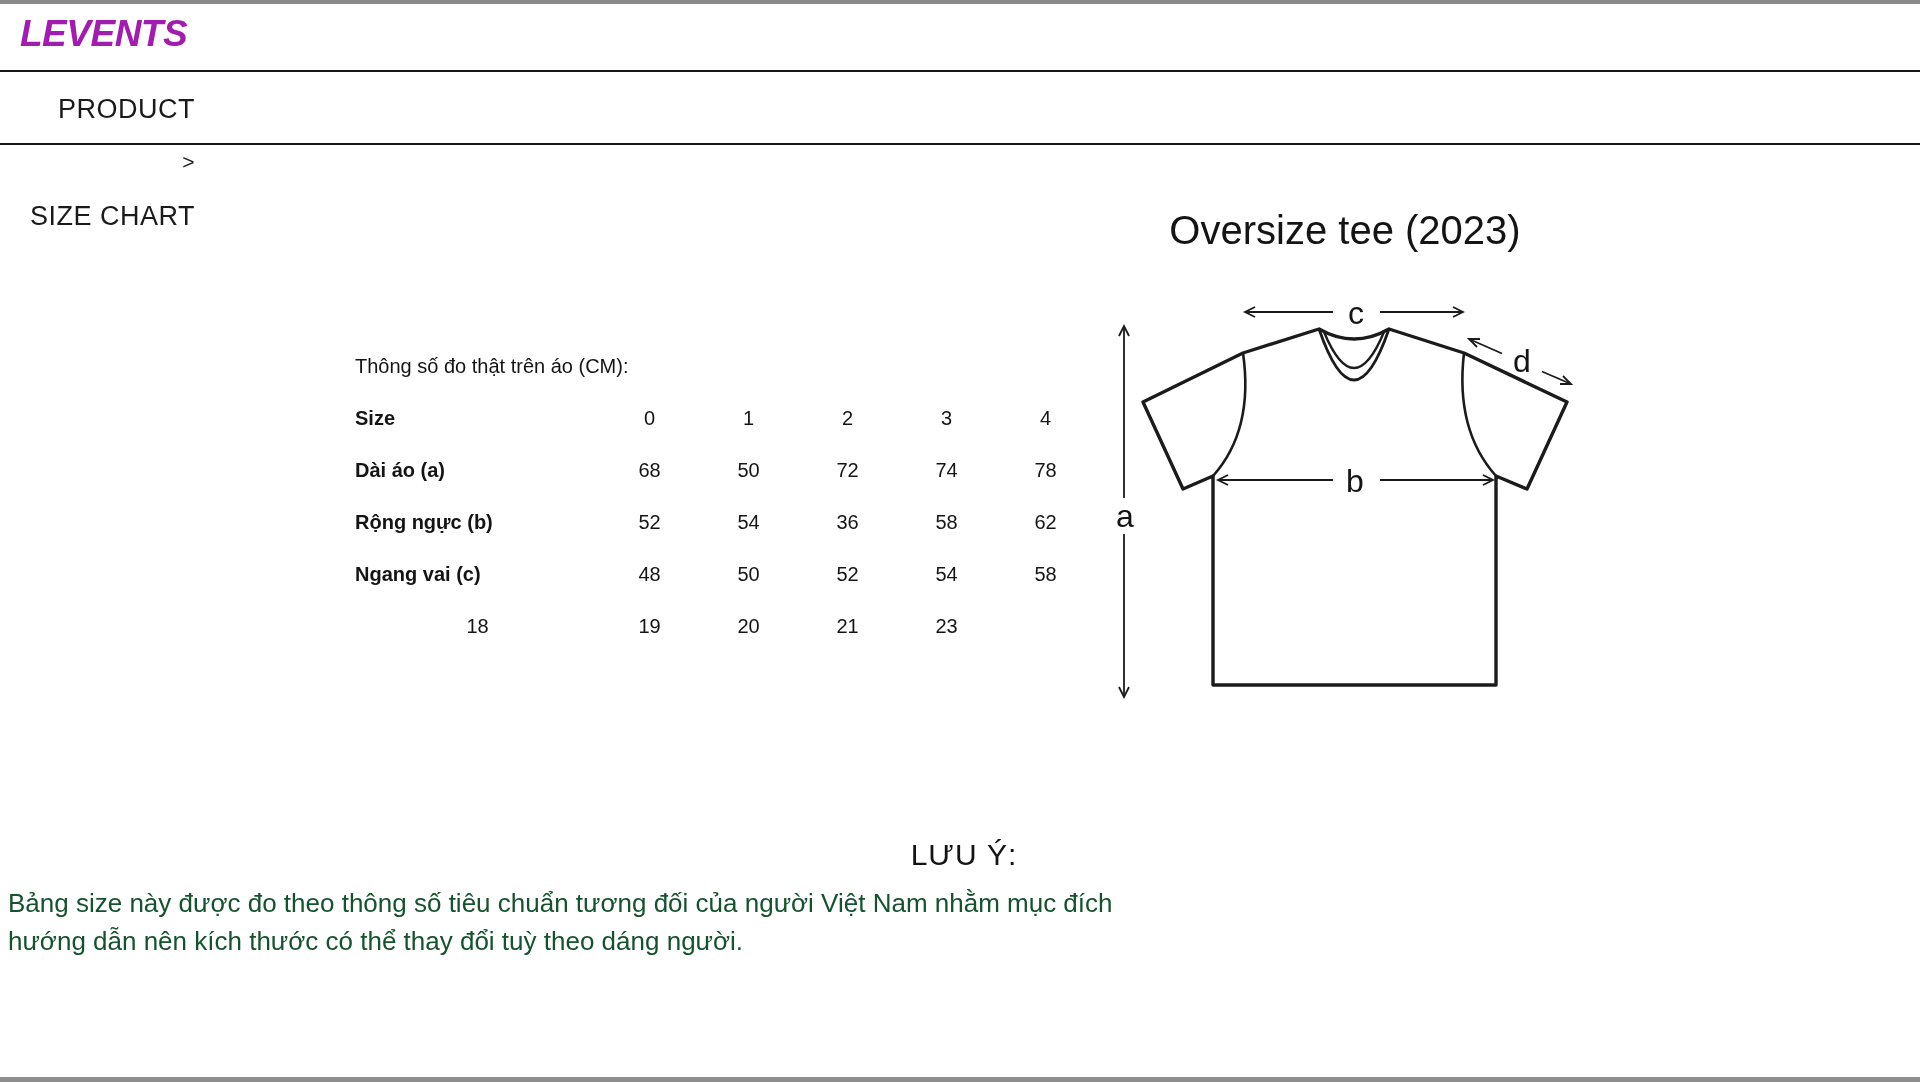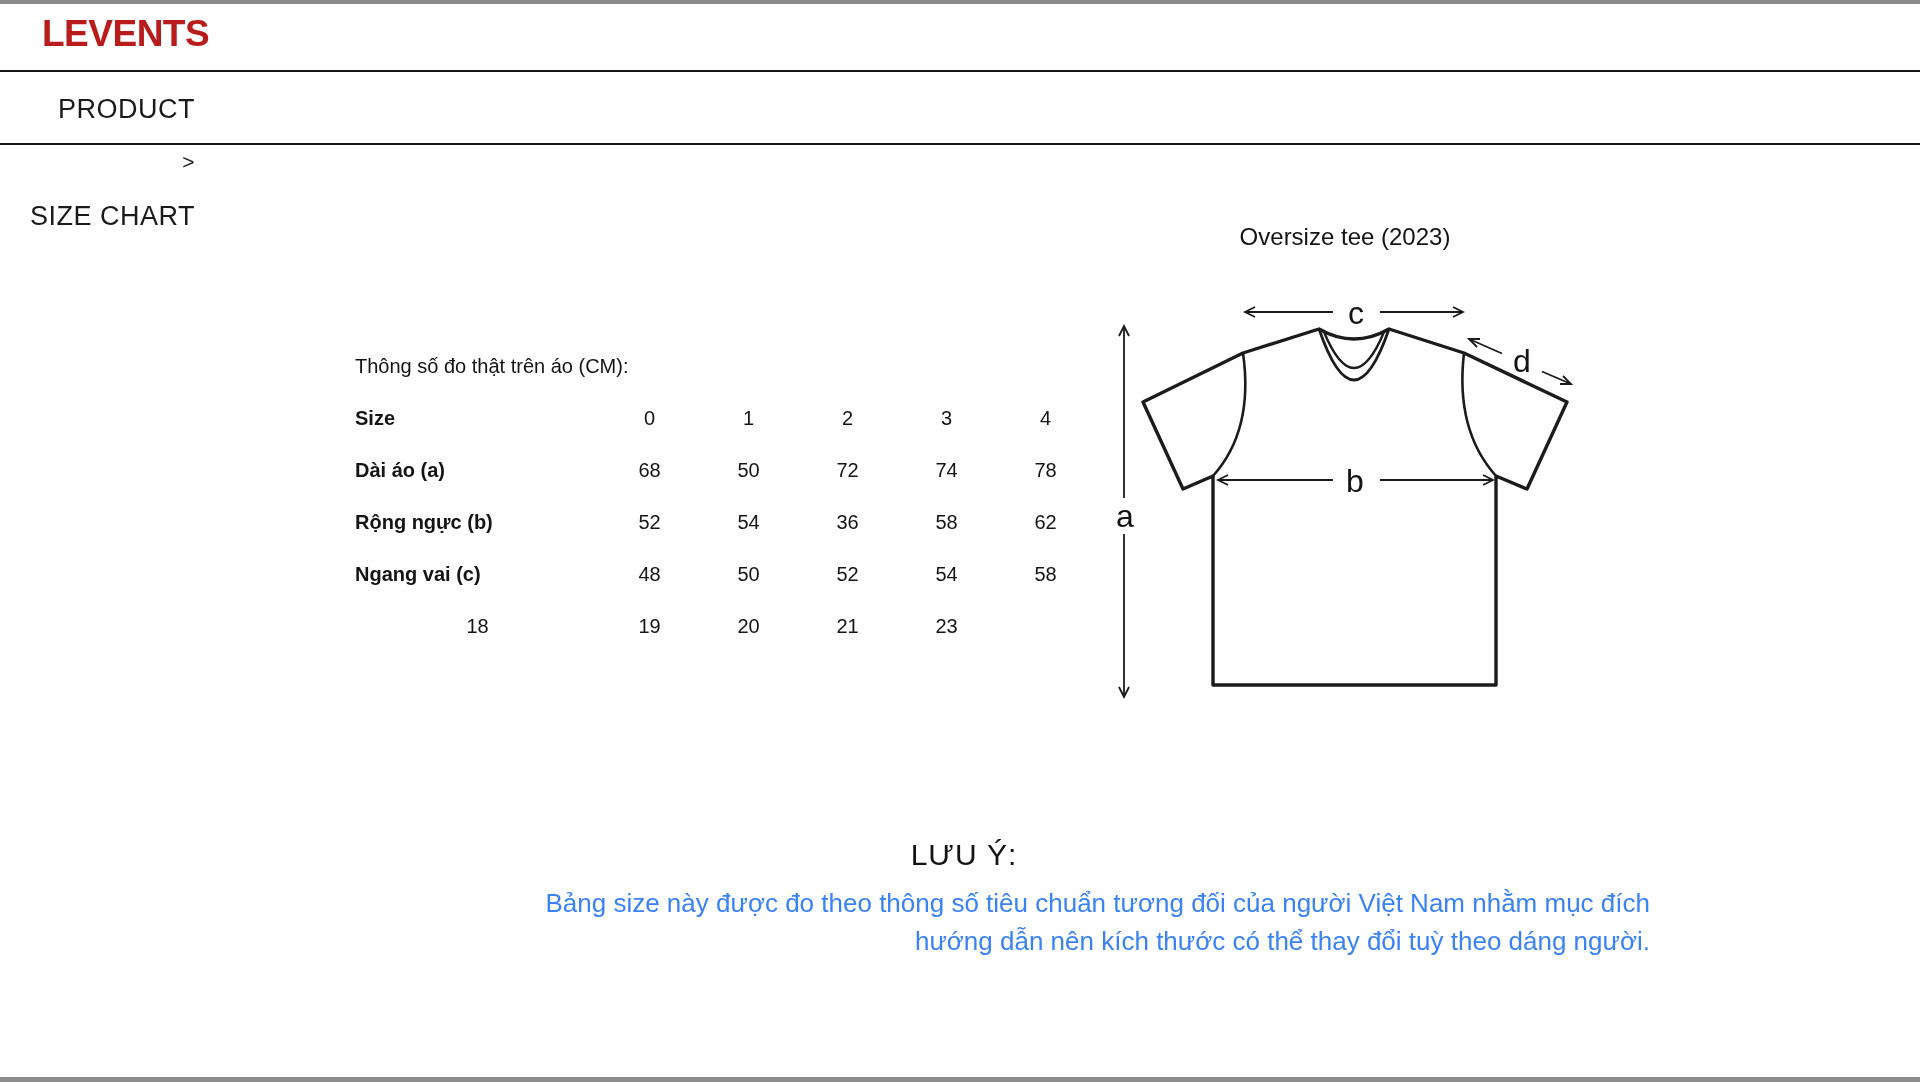--- a/index.html
+++ b/index.html
@@ -5,23 +5,24 @@
   html,body{margin:0;padding:0;}
   body{
     width:1920px;height:1082px;position:relative;overflow:hidden;
     background:#ffffff;color:#161616;
     font-family:"Liberation Sans","DejaVu Sans",sans-serif;
     -webkit-font-smoothing:antialiased;
   }
   .topbar{position:absolute;left:0;top:0;width:1920px;height:4px;background:#8a8a8a;}
   .bottombar{position:absolute;left:0;top:1077px;width:1920px;height:5px;background:#8d8d8d;}
   .brand{
-    position:absolute;left:42px;top:13px;
-    font-size:37px;font-weight:800;letter-spacing:-0.5px;color:#b91c1c;
+    position:absolute;left:20px;top:13px;
+    font-size:37px;font-weight:800;letter-spacing:-0.5px;color:#a21caf;
     cursor:pointer;
+    font-style:italic;
   }
   .rule{position:absolute;left:0;width:1920px;height:2px;background:#161616;}
   .rule1{top:70px;}
   .rule2{top:143px;}
   .crumbs{
     position:absolute;left:30px;top:94px;
     display:inline-flex;align-items:flex-end;gap:26px;
     font-size:27px;letter-spacing:0.5px;color:#1a1a1a;flex-direction:column;
   }
   .crumbs .sep{font-size:21px;position:relative;top:-1px;}
@@ -35,37 +36,37 @@
     grid-auto-rows:52px;
     align-items:center;
     font-size:20px;color:#141414;
   }
   .size-table .t-title{grid-column:1 / span 6;white-space:nowrap;}
   .size-table .lbl{text-align:left;white-space:nowrap;font-weight:bold;}
   .size-table .num{text-align:center;}
 
   
   .diagram-title{
-    position:absolute;left:1100px;top:223px;width:490px;
-    text-align:center;font-size:24px;color:#141414;white-space:nowrap;
+    position:absolute;left:1100px;top:208px;width:490px;
+    text-align:center;font-size:40px;color:#141414;white-space:nowrap;
   }
   .tshirt-svg{position:absolute;left:1100px;top:240px;width:490px;height:470px;}
   .tshirt-svg text{
     font-family:"Liberation Sans","DejaVu Sans",sans-serif;
     font-size:32px;fill:#141414;
   }
 
   
   .note-heading{
     position:absolute;left:0;top:838px;width:1920px;padding-left:8px;box-sizing:border-box;
     text-align:center;font-size:30px;letter-spacing:1px;color:#141414;
   }
   .note-lines{
     position:absolute;left:0;top:884px;width:1650px;padding-left:8px;box-sizing:border-box;
-    text-align:right;font-size:26px;line-height:38px;color:#3b82f6;
+    text-align:left;font-size:26px;line-height:38px;color:#14532d;
   }
 </style>
 </head>
 <body>
 
 <div class="topbar"></div>
 
 <div class="brand">LEVENTS</div>
 
 <div class="rule rule1"></div>

